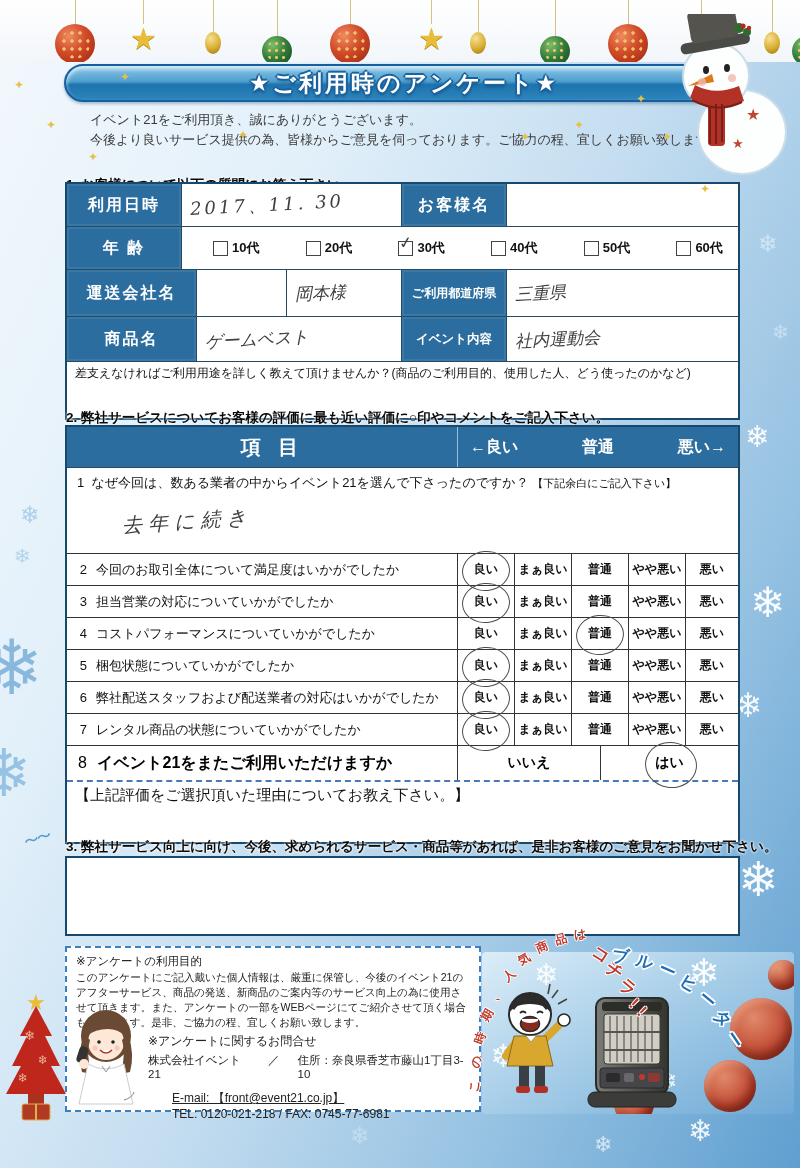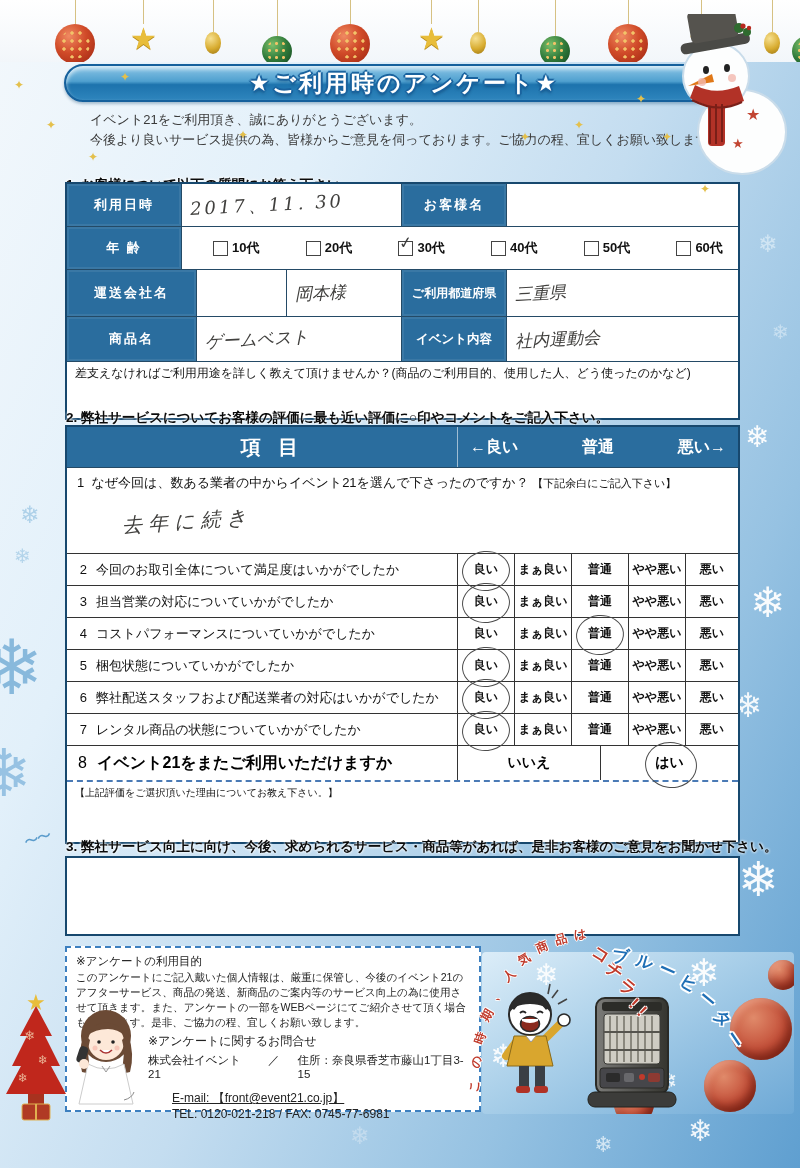--- a/index.html
+++ b/index.html
@@ -36,21 +36,21 @@
   .h1s{position:absolute;left:66px;font-size:13.5px;font-weight:bold;color:#0b0b0b;z-index:2;
        text-shadow:0 0 3px #fff,0 0 3px #fff;}
   
   .t1{position:absolute;left:65px;top:182px;width:675px;border:2px solid #17486e;background:#fff;z-index:2;box-sizing:border-box;}
   .t1 .row{display:grid;border-bottom:1px solid #244a66;}
   .r1{grid-template-columns:115px 220px 105px 1fr;height:42px;}
   .r2{grid-template-columns:115px 1fr;height:42px;}
   .r3{grid-template-columns:130px 90px 115px 105px 120px 1fr;height:46px;}
   .r4{grid-template-columns:130px 205px 105px 1fr;height:44px;}
   .hcell{background:#2a6d9e;color:#fff;font-weight:bold;display:flex;align-items:center;justify-content:center;
-         font-size:13px;letter-spacing:2px;border-right:1px solid #244a66;box-shadow:inset 0 0 0 2px rgba(255,255,255,.08);}
+         font-size:16px;letter-spacing:2px;border-right:1px solid #244a66;box-shadow:inset 0 0 0 2px rgba(255,255,255,.08);}
   .vcell{display:flex;align-items:center;padding:0 8px;border-right:1px solid #244a66;position:relative;}
   .row>*:last-child{border-right:none;}
   .hand{font-family:"DejaVu Serif",serif;font-style:italic;color:#41403e;transform:rotate(-3deg);font-size:17px;}
   .hand-date{font-size:18px;letter-spacing:3px;}
   .agewrap{display:flex;align-items:center;justify-content:space-around;width:100%;}
   .agegrp{display:flex;align-items:center;gap:4px;}
   .cbox{width:13px;height:13px;border:1.6px solid #444;background:#fff;position:relative;display:inline-block;}
   .cmark{position:absolute;left:0px;top:-9px;font-size:16px;color:#3c3c3c;transform:rotate(-8deg);font-family:"DejaVu Serif",serif;}
   .clabel{font-size:13px;font-weight:bold;color:#111;}
   .notebox{height:50px;padding:3px 8px;font-size:12px;color:#111;}
@@ -68,21 +68,21 @@
   .qtext{display:flex;align-items:center;padding-left:10px;gap:9px;}
   .qnum{width:10px;text-align:right;}
   .rcell{border-left:1px solid #333;display:flex;align-items:center;justify-content:center;
          font-size:12px;font-weight:600;position:relative;}
   .circled::after{content:'';position:absolute;left:4px;right:4px;top:-3px;bottom:-6px;
          border:1.7px solid #4c4c4c;border-radius:50%;transform:rotate(-6deg);pointer-events:none;}
   .q8row{display:grid;grid-template-columns:390px 143px auto;height:34px;font-size:16px;}
   .q8text{display:flex;align-items:center;padding-left:10px;gap:10px;font-weight:bold;}
   .yncell{border-left:1px solid #333;display:flex;align-items:center;justify-content:center;font-size:14px;font-weight:600;position:relative;}
   .yescircle::after{left:32%;right:30%;top:-4px;bottom:-8px;transform:rotate(8deg);}
-  .reason{border-top:2px dashed #4a7ab5;height:62px;padding:4px 8px;font-size:10px;color:#111;box-sizing:border-box;}
+  .reason{border-top:2px dashed #4a7ab5;height:62px;padding:4px 8px;font-size:15px;color:#111;box-sizing:border-box;}
   
   .box3{position:absolute;left:65px;top:856px;width:675px;height:80px;background:#fff;border:2px solid #17486e;z-index:2;box-sizing:border-box;}
   
   .fbox{position:absolute;left:65px;top:946px;width:416px;height:166px;background:#fff;
         border:2px dashed #3c7fbf;z-index:2;box-sizing:border-box;padding:6px 9px;color:#222;}
   .fpur{font-size:11.5px;}
   .fpar{font-size:10.6px;line-height:1.42;margin-top:1px;}
   .fcontact{margin-left:72px;margin-top:3px;}
   .fct{font-size:12px;font-weight:normal;}
   .fcm{font-size:11.5px;margin-top:3px;display:flex;gap:18px;}
@@ -333,21 +333,21 @@
   <div class="box3"></div>
 
   <div class="fbox">
     <div class="fpur">※アンケートの利用目的</div>
     <div class="fpar">このアンケートにご記入戴いた個人情報は、厳重に保管し、今後のイベント21のアフターサービス、商品の発送、新商品のご案内等のサービス向上の為に使用させて頂きます。また、アンケートの一部をWEBページにてご紹介させて頂く場合も御座います。是非、ご協力の程、宜しくお願い致します。</div>
     <div class="fcontact">
       <div class="fct">※アンケートに関するお問合せ</div>
       <div class="fcm">
         <span>株式会社イベント21</span>
         <span>／</span>
-        <span>住所：奈良県香芝市藤山1丁目3-15</span>
+        <span>住所：奈良県香芝市藤山1丁目3-10</span>
       </div>
     </div>
     <div class="fmail">E-mail: 【front@event21.co.jp】</div>
     <div class="ftel">TEL: 0120-021-218 / FAX: 0745-77-6981</div>
   </div>
 
   <svg class="woman" width="80" height="112" viewBox="0 0 80 112">
     <ellipse cx="40" cy="32" rx="25" ry="26" fill="#6b4a35"></ellipse>
     <circle cx="40" cy="38" r="18" fill="#fde8d8"></circle>
     <path d="M21 32 q7 -15 22 -13 q13 2 16 13 q-7 -7 -17 -7 q-13 0 -21 7z" fill="#6b4a35"></path>

